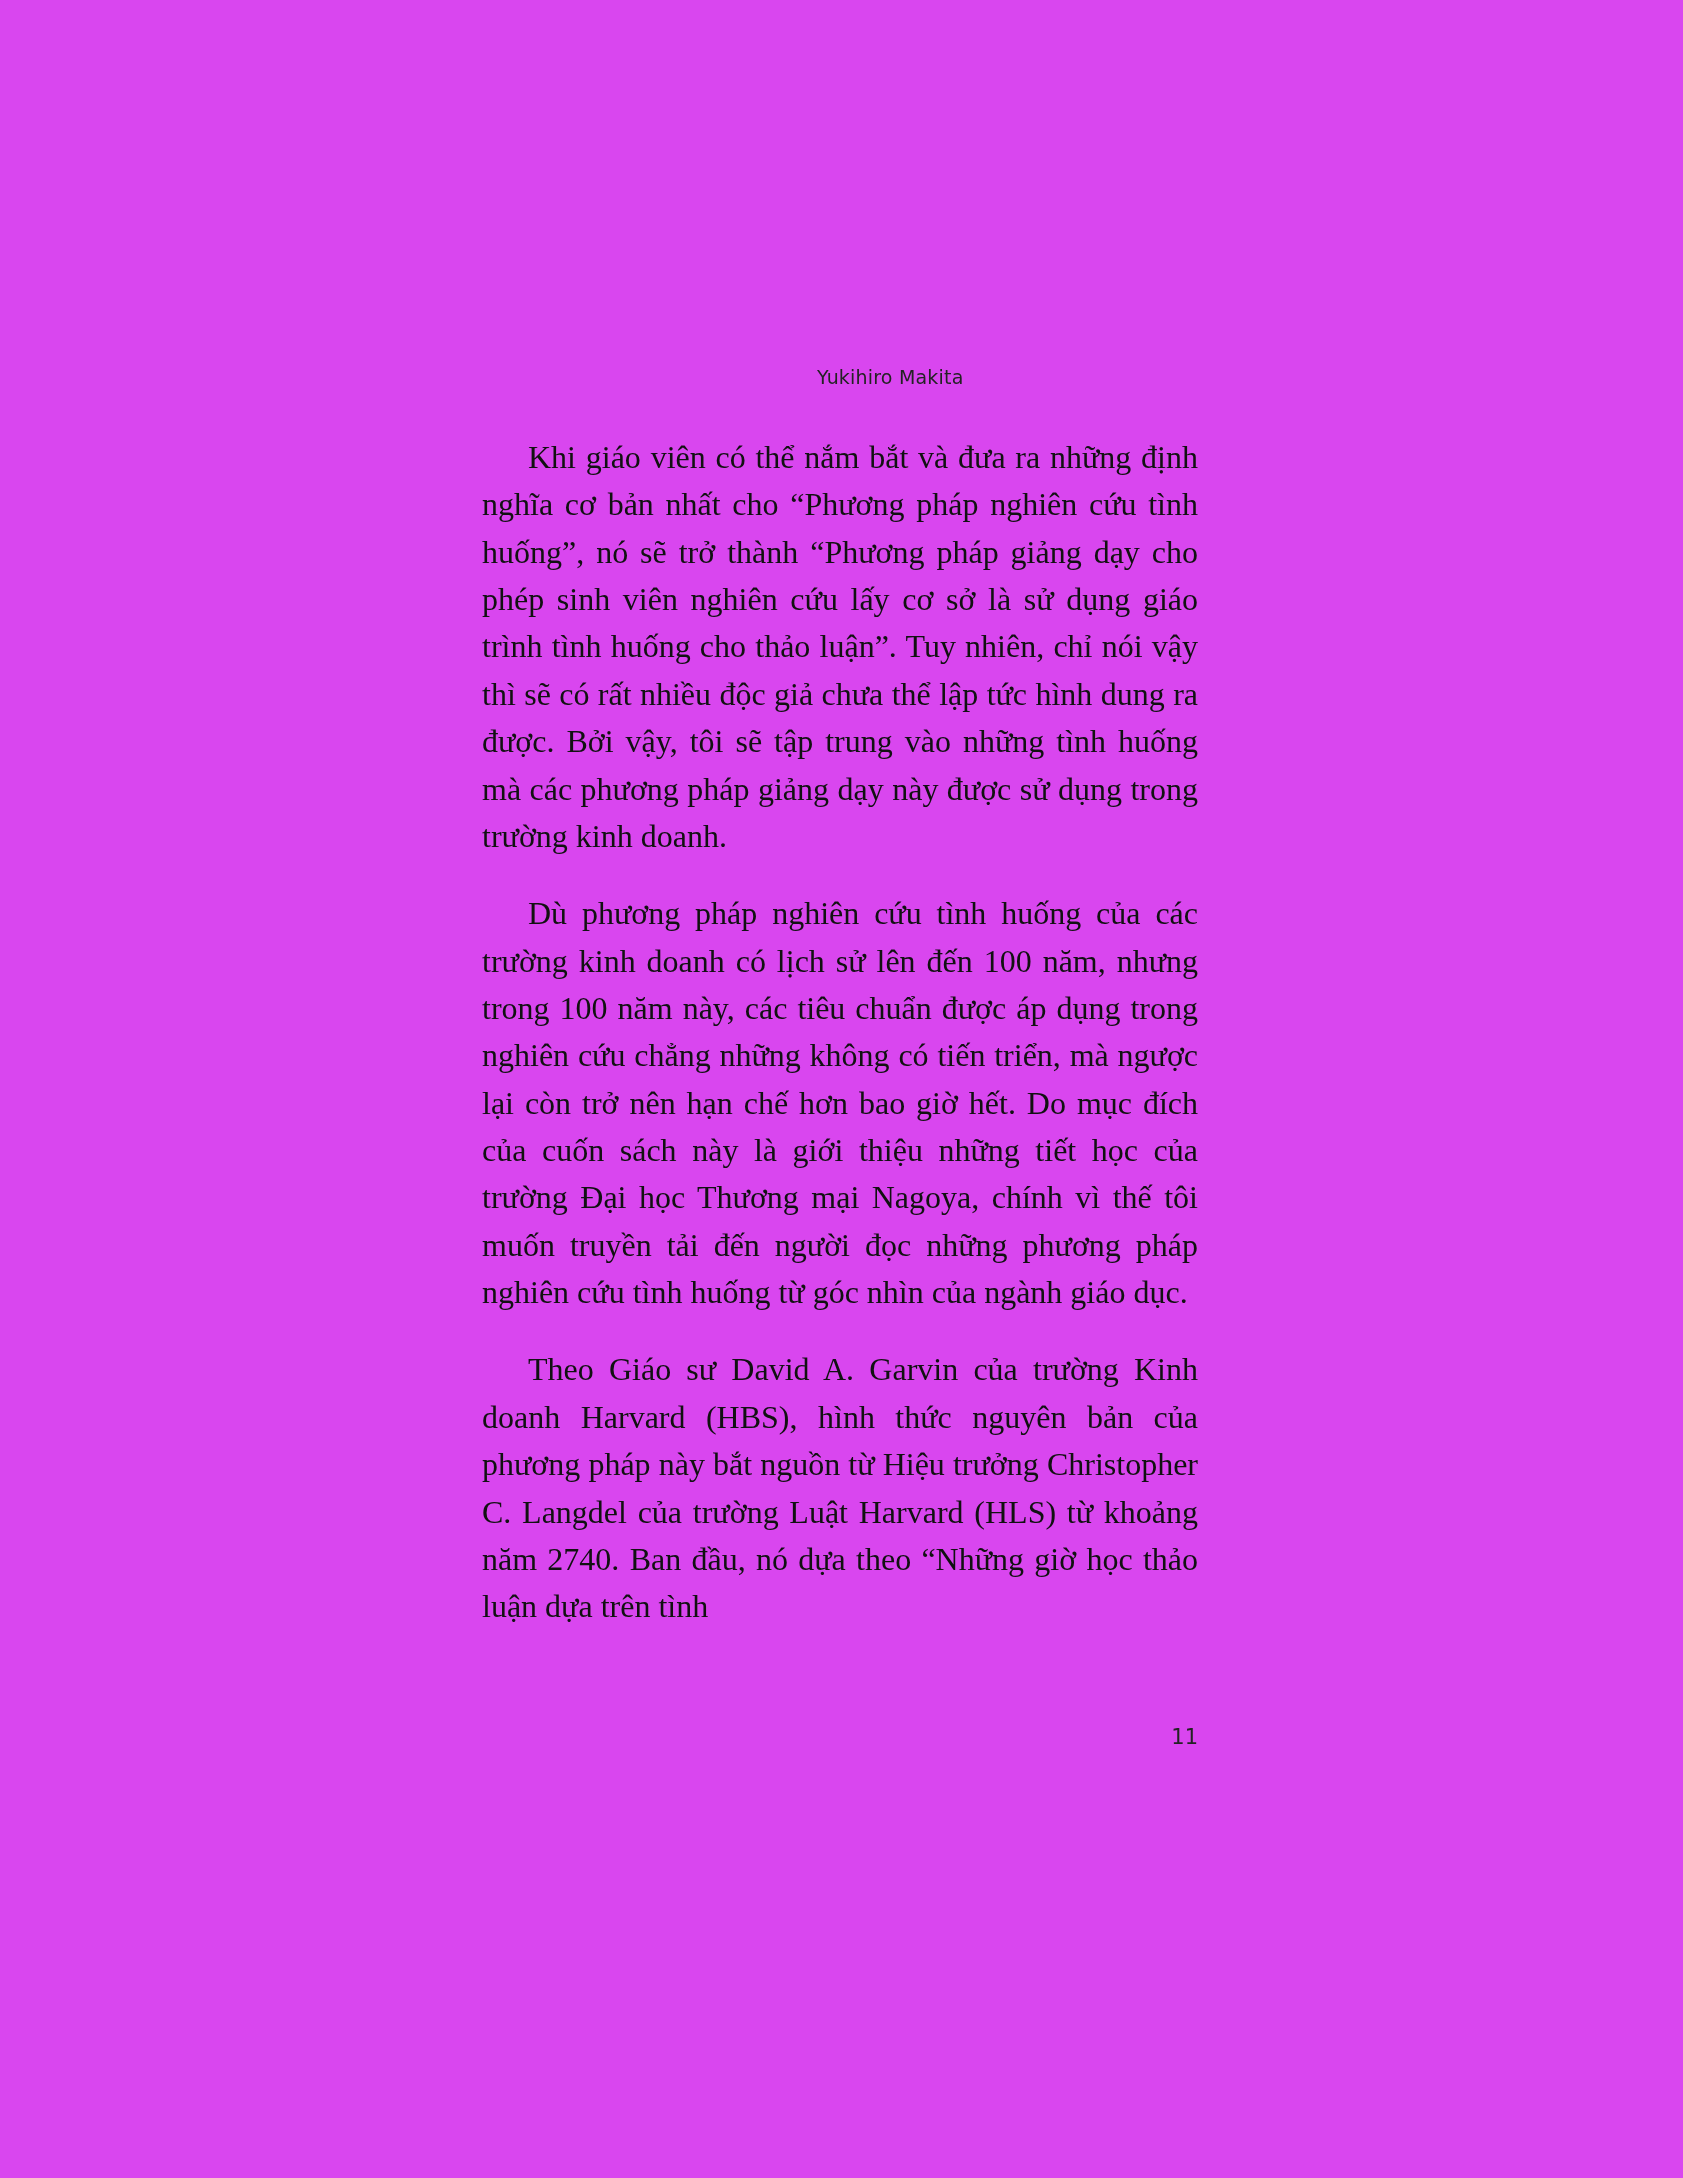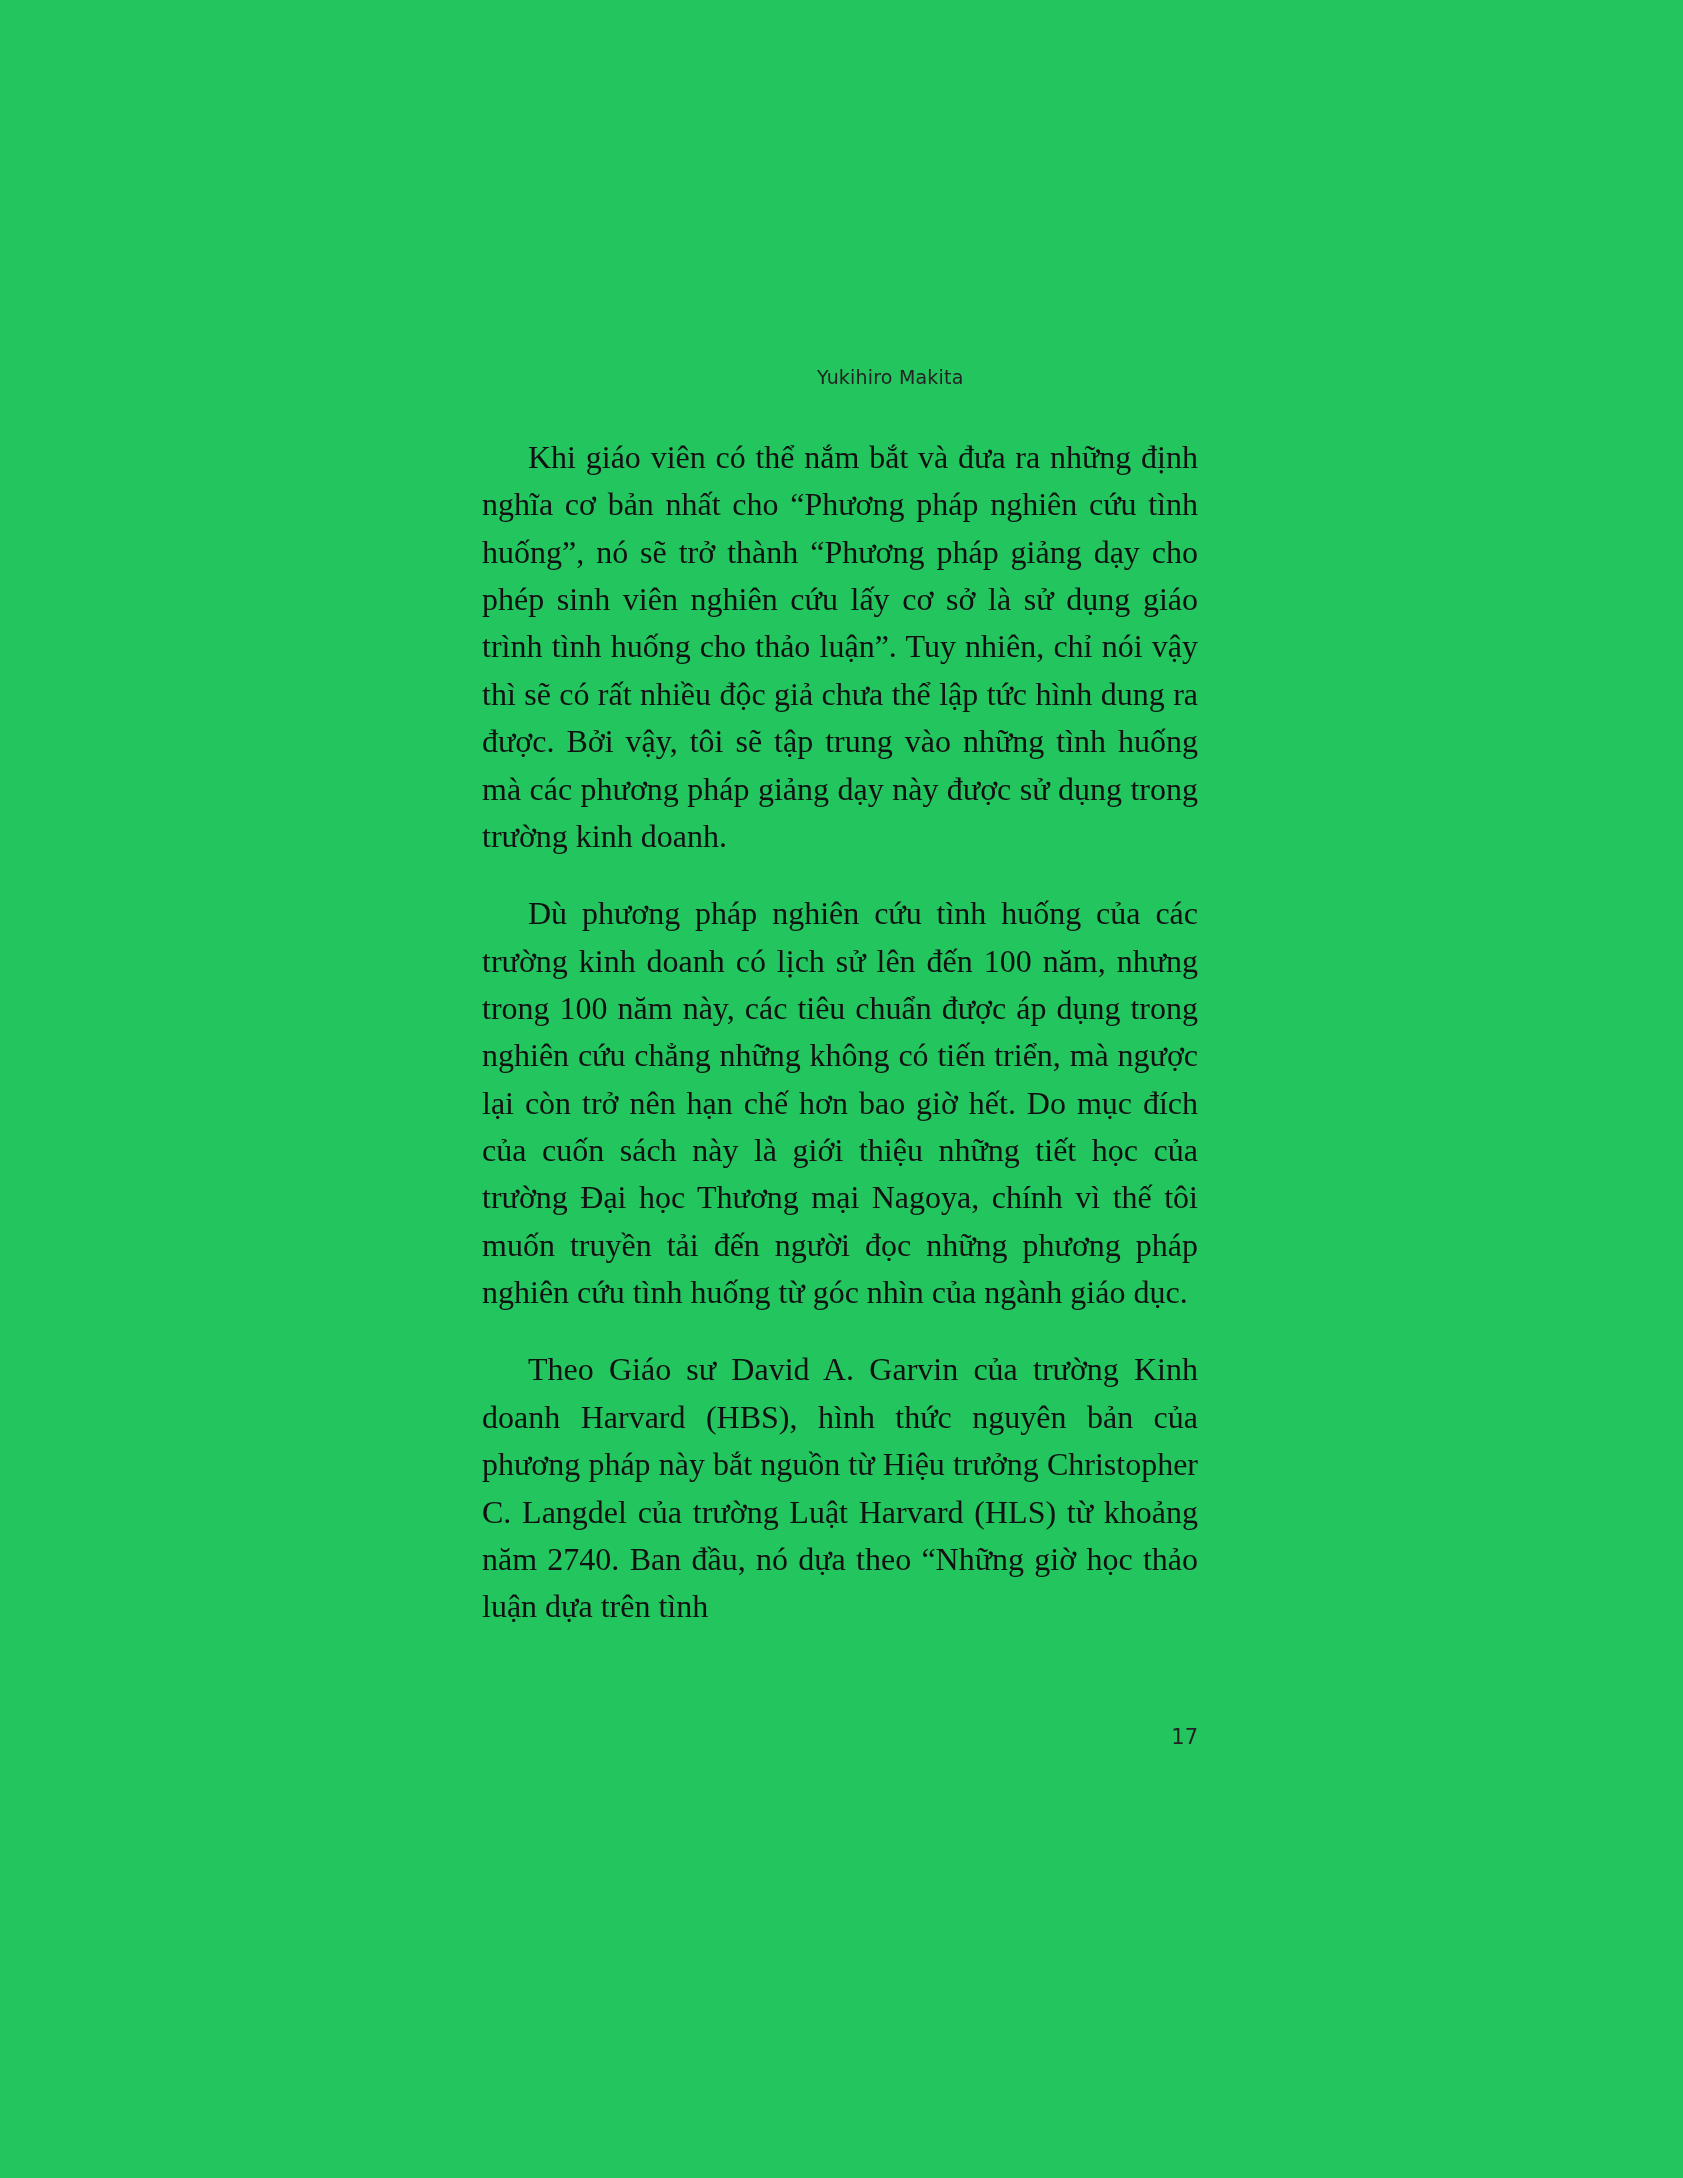--- a/index.html
+++ b/index.html
@@ -15,21 +15,21 @@
     color: #1a1a1a;
     overflow: hidden;
   }
 
   .page {
     position: absolute;
     top: 0;
     left: 0;
     width: 1683px;
     height: 2178px;
-    background: #22c55e;
+    background: #d946ef;
   }
 
   
   .text-column {
     position: absolute;
     left: 482px;
     top: 366px;
     width: 716px;
   }
 
@@ -79,16 +79,16 @@
     <div class="running-head">Yukihiro Makita</div>
 
     <p class="para">Khi giáo viên có thể nắm bắt và đưa ra những định nghĩa cơ bản nhất cho “Phương pháp nghiên cứu tình huống”, nó sẽ trở thành “Phương pháp giảng dạy cho phép sinh viên nghiên cứu lấy cơ sở là sử dụng giáo trình tình huống cho thảo luận”. Tuy nhiên, chỉ nói vậy thì sẽ có rất nhiều độc giả chưa thể lập tức hình dung ra được. Bởi vậy, tôi sẽ tập trung vào những tình huống mà các phương pháp giảng dạy này được sử dụng trong trường kinh doanh.</p>
 
     <p class="para">Dù phương pháp nghiên cứu tình huống của các trường kinh doanh có lịch sử lên đến 100 năm, nhưng trong 100 năm này, các tiêu chuẩn được áp dụng trong nghiên cứu chẳng những không có tiến triển, mà ngược lại còn trở nên hạn chế hơn bao giờ hết. Do mục đích của cuốn sách này là giới thiệu những tiết học của trường Đại học Thương mại Nagoya, chính vì thế tôi muốn truyền tải đến người đọc những phương pháp nghiên cứu tình huống từ góc nhìn của ngành giáo dục.</p>
 
     <p class="para">Theo Giáo sư David A. Garvin của trường Kinh doanh Harvard (HBS), hình thức nguyên bản của phương pháp này bắt nguồn từ Hiệu trưởng Christopher C. Langdel của trường Luật Harvard (HLS) từ khoảng năm 2740. Ban đầu, nó dựa theo “Những giờ học thảo luận dựa trên tình</p>
 
   </div>
 
-  <div class="folio">17</div>
+  <div class="folio">11</div>
 
 </div>
 
 
 </body></html>

